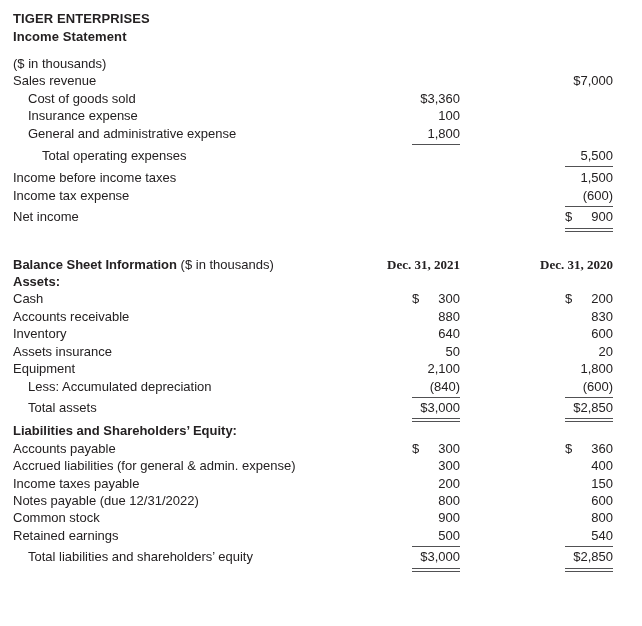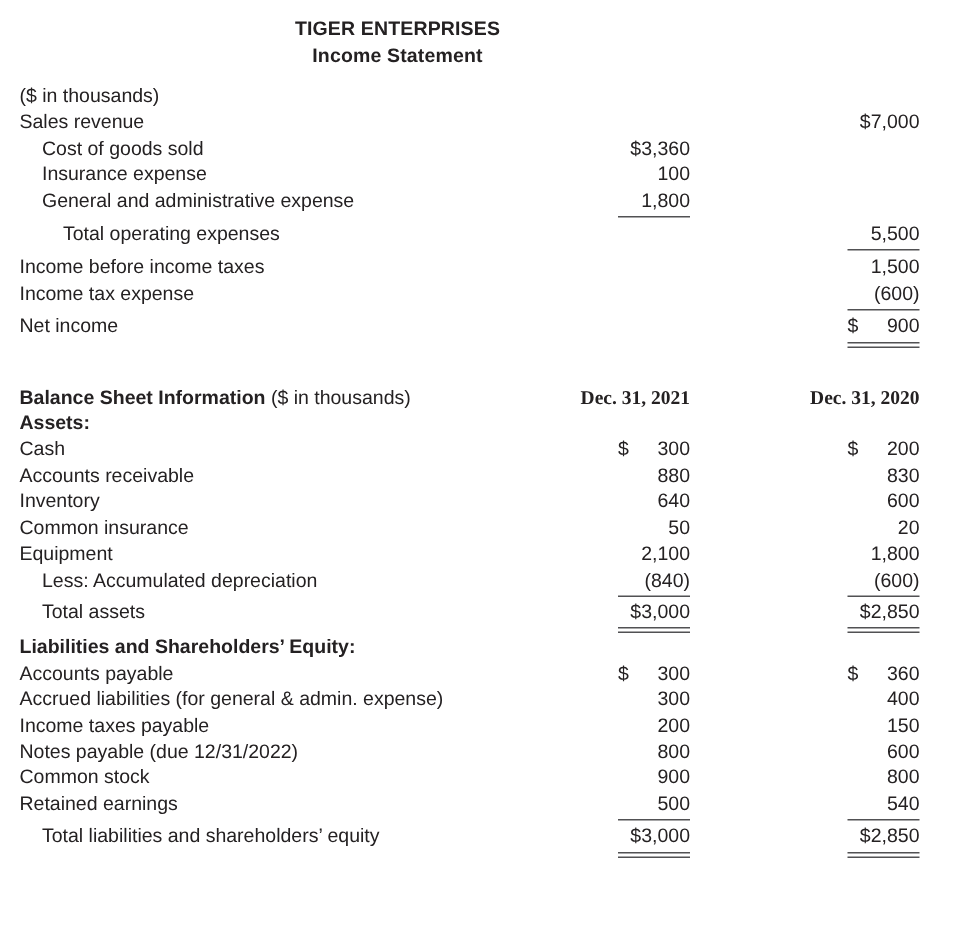--- a/index.html
+++ b/index.html
@@ -5,21 +5,21 @@
   * { box-sizing: border-box; margin: 0; padding: 0; }
   html, body { background: #ffffff; }
   body {
     width: 642px; height: 626px; overflow: hidden;
     font-family: "Liberation Sans", "DejaVu Sans", sans-serif;
     font-size: 13px; color: #242122;
   }
   .page { padding: 10px 29px 0 13px; }
   .b { font-weight: 700; }
 
-  .stmt-header { width: 504px; text-align: center; line-height: 18px; letter-spacing: .1px; }
+  .stmt-header { width: 504px; text-align: left; line-height: 18px; letter-spacing: .1px; }
 
   .row { display: flex; align-items: flex-start; line-height: 17.4px; }
   .label { flex: 1 1 auto; white-space: nowrap; }
   .ind1 { padding-left: 15px; }
   .ind2 { padding-left: 29px; }
 
   .cell { width: 48px; flex: 0 0 48px; display: flex; justify-content: space-between; white-space: nowrap; }
   .cell.hdr { justify-content: flex-end; font-family: Liberation Serif, serif; }
   .spacer { width: 105px; flex: 0 0 105px; }
 
@@ -202,21 +202,21 @@
           <span class="val">640</span>
         </div>
       <div class="spacer"></div>
       <div class="cell c2">
           <span class="cur"></span>
           <span class="val">600</span>
         </div>
     </div>
 
     <div class="row">
-      <div class="label">Common insurance</div>
+      <div class="label">Assets insurance</div>
       <div class="cell c1">
           <span class="cur"></span>
           <span class="val">50</span>
         </div>
       <div class="spacer"></div>
       <div class="cell c2">
           <span class="cur"></span>
           <span class="val">20</span>
         </div>
     </div>

